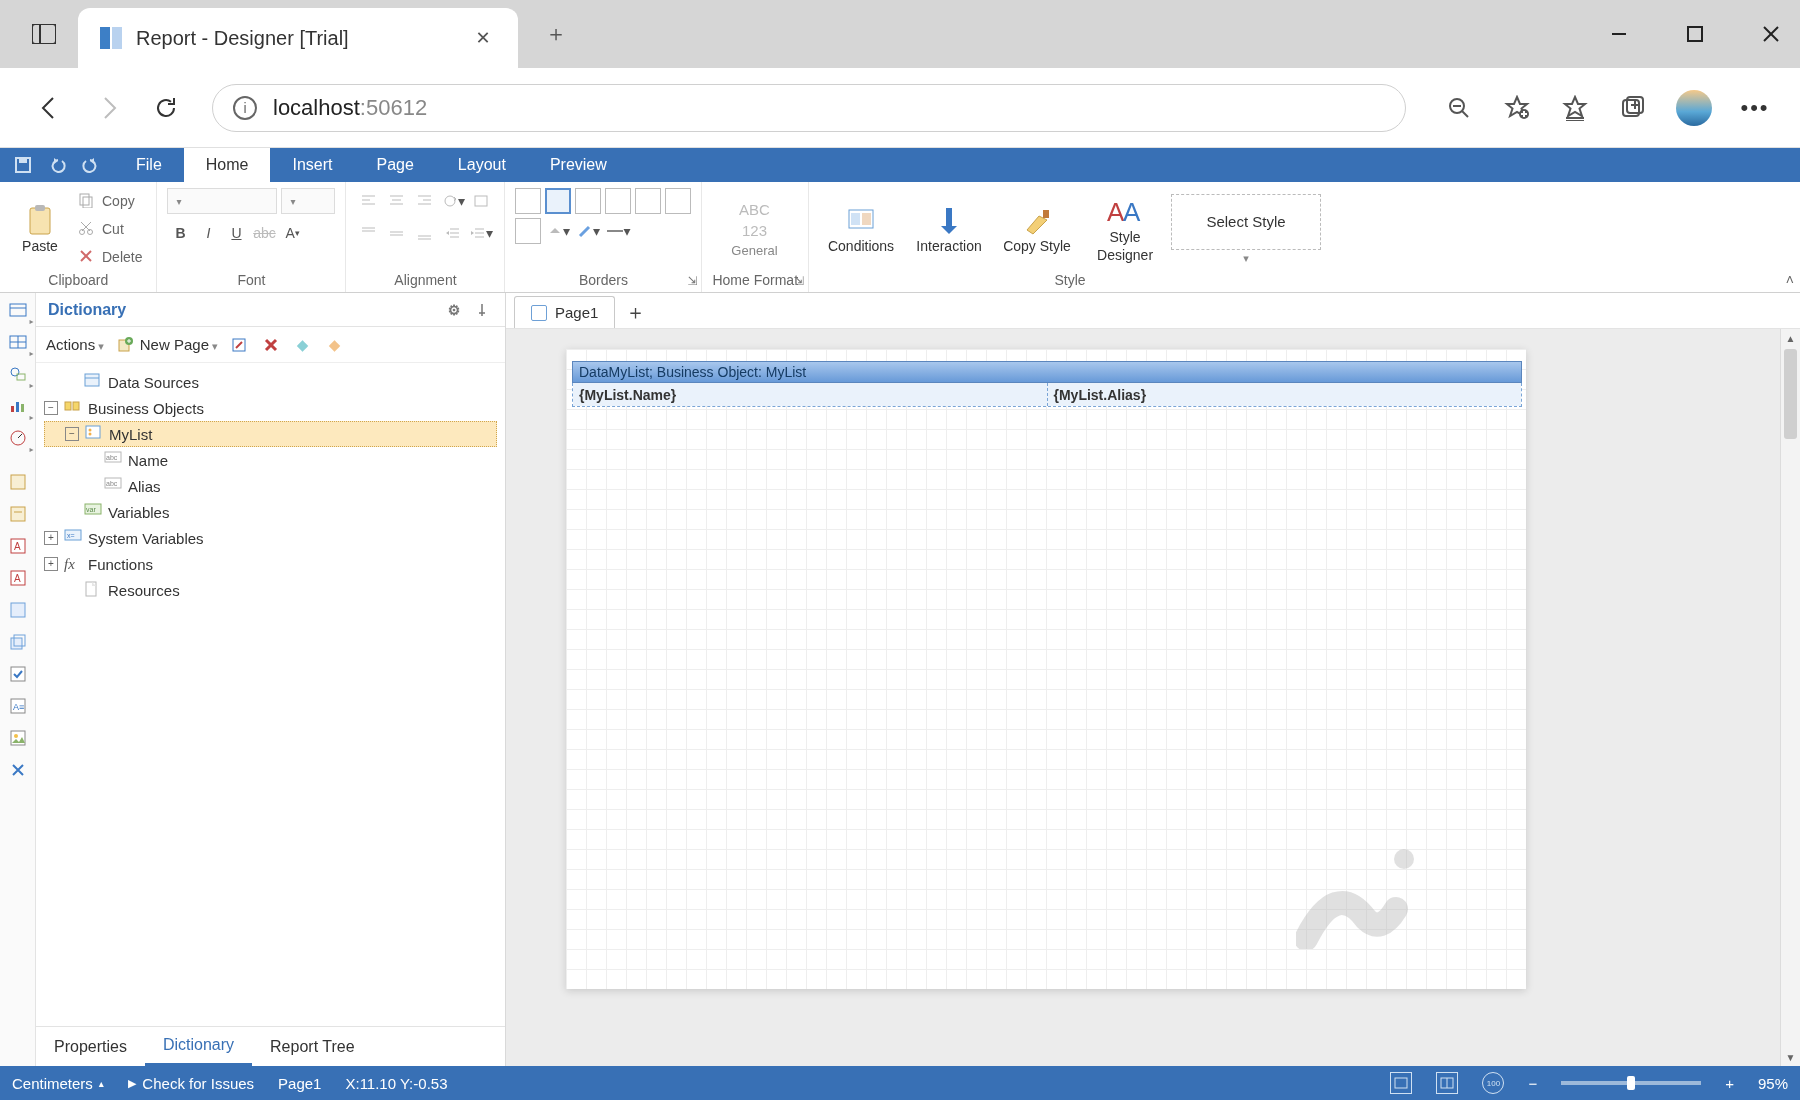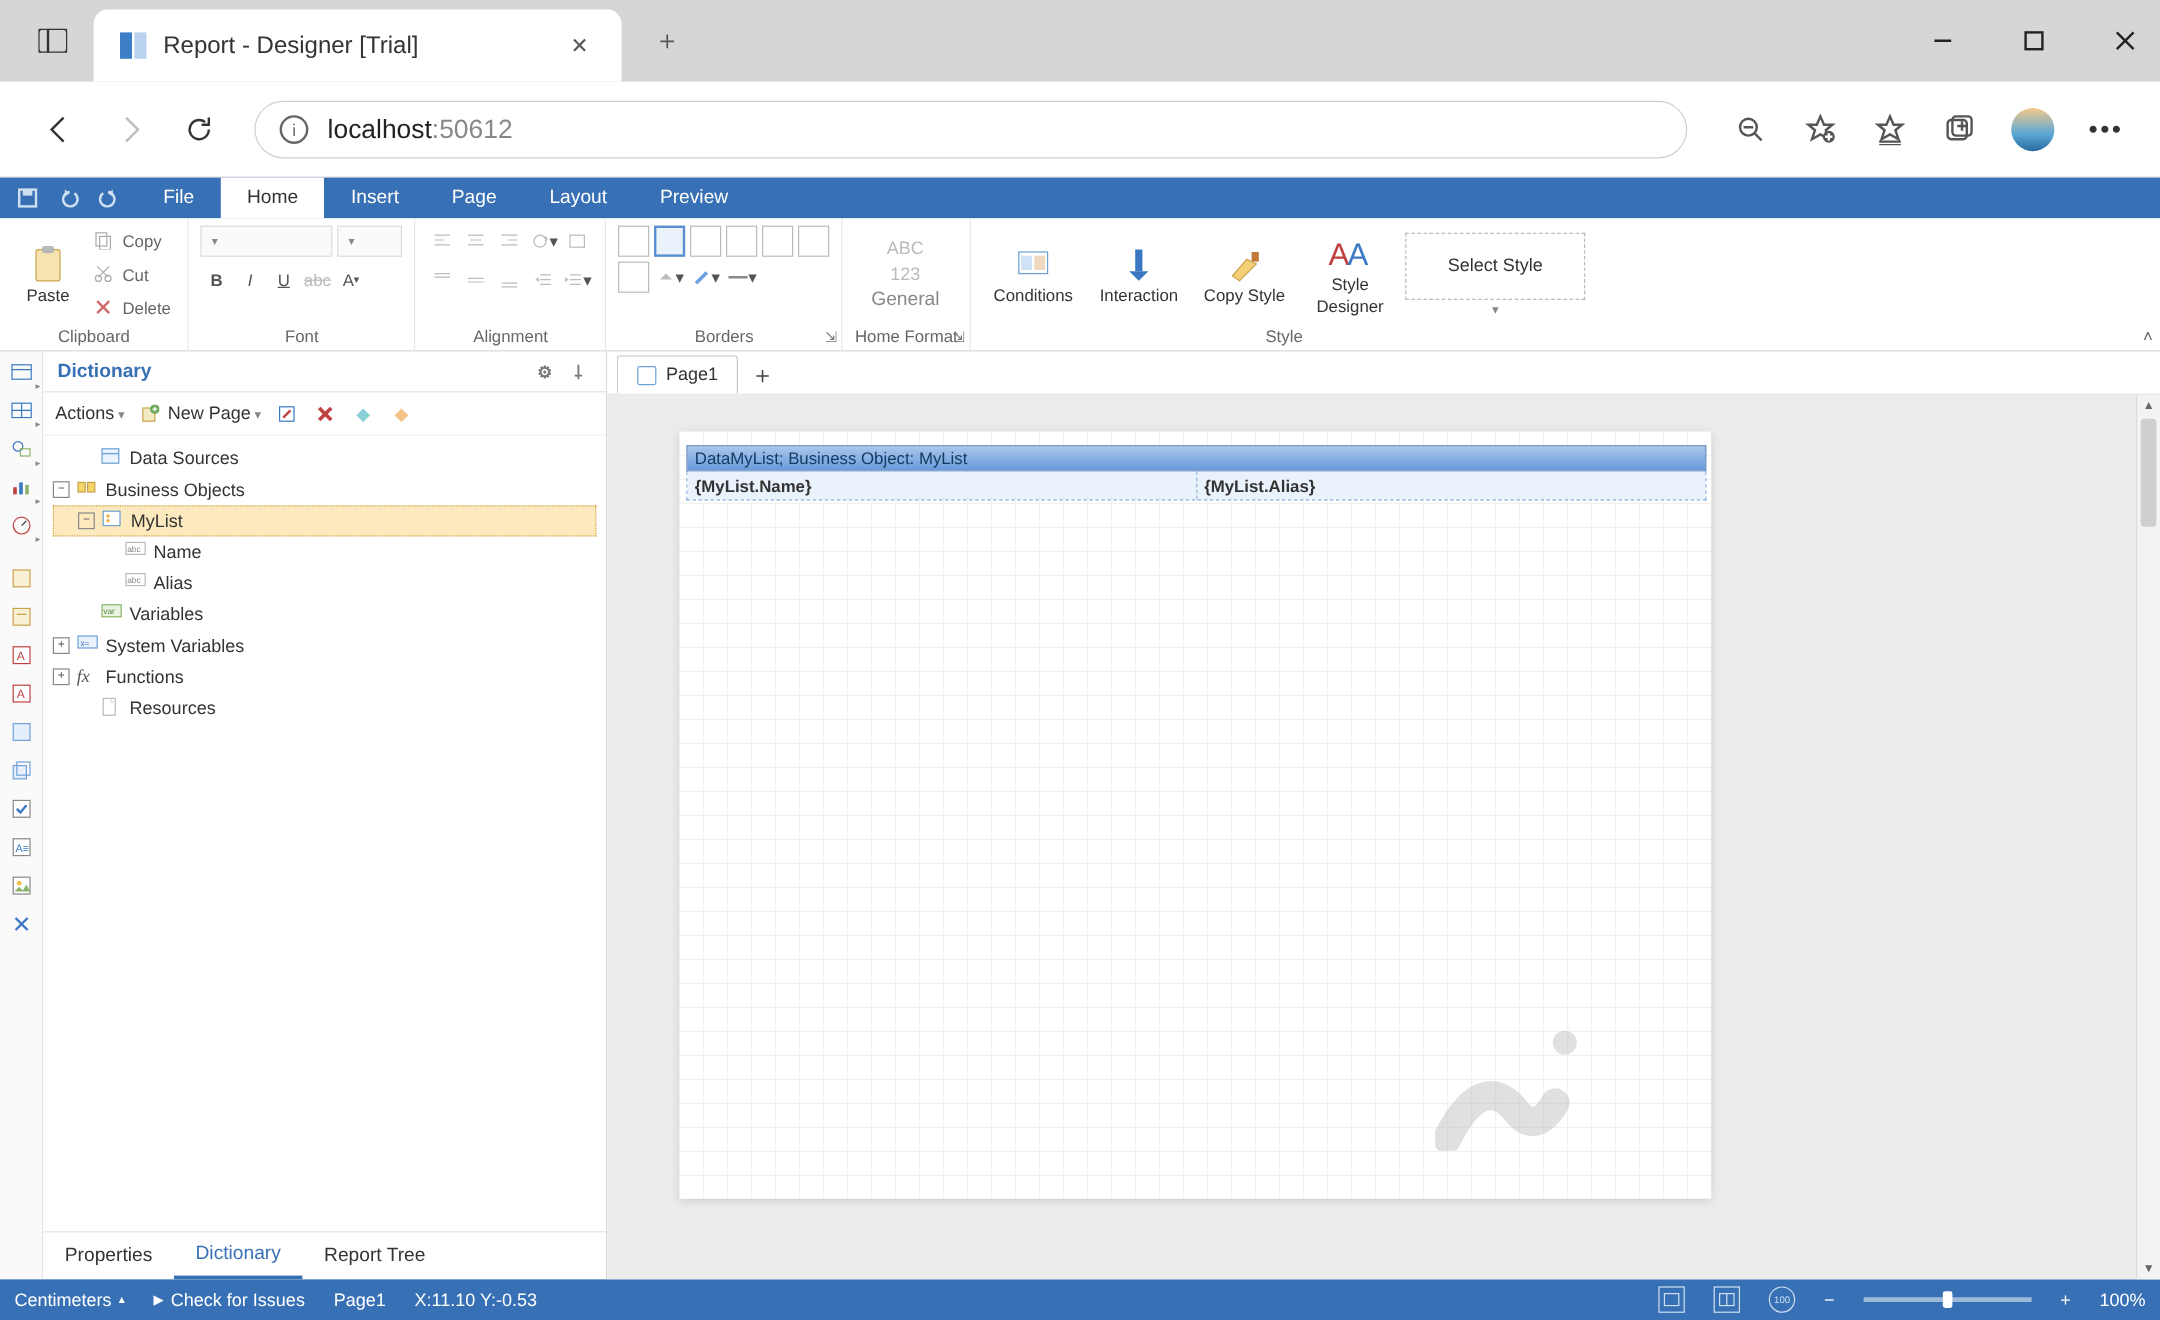--- a/index.html
+++ b/index.html
@@ -91,21 +91,21 @@
 .ptab{padding:0 18px;display:flex;align-items:center;font-size:16px;color:#333;}
 .ptab.active{color:#3870b5;border-bottom:3px solid #3870b5;}
 
 
 .canvas-wrap{flex:1;display:flex;flex-direction:column;min-width:0;background:#fff;}
 .page-tabs{height:36px;border-bottom:1px solid #e3e3e3;display:flex;align-items:flex-end;padding-left:8px;gap:4px;}
 .page-tab{height:32px;border:1px solid #c9c9c9;border-bottom:none;border-radius:3px 3px 0 0;padding:0 16px;display:flex;align-items:center;gap:8px;font-size:15px;color:#333;background:#fff;}
 .page-tab .pico{width:16px;height:16px;border:1px solid #6ea0d6;border-radius:2px;background:#fff;position:relative;}
 .page-add{width:32px;height:32px;display:flex;align-items:center;justify-content:center;font-size:20px;color:#444;}
 .canvas-scroll{flex:1;position:relative;overflow:hidden;background:#ececec;}
-.page{position:absolute;left:60px;top:30px;width:860px;height:640px;background:#fff;box-shadow:0 2px 8px rgba(0,0,0,.15);
+.page{position:absolute;left:60px;top:20px;width:960px;height:640px;background:#fff;box-shadow:0 2px 8px rgba(0,0,0,.15);
   background-image:linear-gradient(#eee 1px,transparent 1px),linear-gradient(90deg,#eee 1px,transparent 1px);
   background-size:20px 20px;}
 .databand{position:absolute;left:6px;right:4px;top:12px;}
 .databand-hdr{height:22px;background:linear-gradient(180deg,#a8c7ed,#689ad8);border:1px solid #5b86bd;font-size:14px;color:#153b63;padding:0 6px;display:flex;align-items:center;}
 .databand-row{height:24px;border:1px dashed #7aa5d6;border-top:none;display:flex;}
 .cell{flex:1;border-right:1px dashed #7aa5d6;padding:0 6px;font-size:14px;color:#333;display:flex;align-items:center;background:#eaf2fb;font-weight:bold;}
 .cell:last-child{border-right:none;}
 .watermark{position:absolute;right:100px;bottom:40px;width:130px;height:130px;opacity:.45;}
 .scrollbar-v{position:absolute;right:0;top:36px;bottom:0;width:20px;background:#f3f3f3;border-left:1px solid #dcdcdc;}
 .scrollbar-v .arr{height:18px;display:flex;align-items:center;justify-content:center;font-size:10px;color:#666;}
@@ -423,21 +423,21 @@
           </div>
         </div>
         <div class="g-label">Borders</div>
         <div class="launcher">⇲</div>
       </div>
 
       <div class="rib-group" style="position:relative">
         <div class="g-body" style="flex-direction:column;align-items:center;justify-content:center;width:84px;">
           <div style="color:#bbb;font-size:15px;">ABC</div>
           <div style="color:#bbb;font-size:15px;">123</div>
-          <div style="color:#888;font-size:16px;">General</div>
+          <div style="color:#888;font-size:13px;">General</div>
         </div>
         <div class="g-label">Home Format</div>
         <div class="launcher">⇲</div>
       </div>
 
       <div class="rib-group" style="border-right:none;flex:0 0 auto;">
         <div class="g-body" style="align-items:center;">
           <div class="style-big">
             <svg width="32" height="32">
                 <rect x="4" y="6" width="24" height="18" fill="#fff" stroke="#6aa0d6"></rect>
@@ -769,17 +769,17 @@
             <rect x="1" y="1" width="12" height="10" fill="none" stroke="#cfe0f2"></rect>
             <line x1="7" y1="1" x2="7" y2="11" stroke="#cfe0f2"></line>
           </svg>
         </div>
       <div class="sico" style="font-size:8px;color:#cfe0f2;border-radius:11px;">100</div>
       <div>−</div>
       <div class="zoom-track">
           <div class="zoom-thumb"></div>
         </div>
       <div>+</div>
-      <div>100%</div>
+      <div>95%</div>
     </div>
 
   </div>
 </div>
 
 </body></html>

